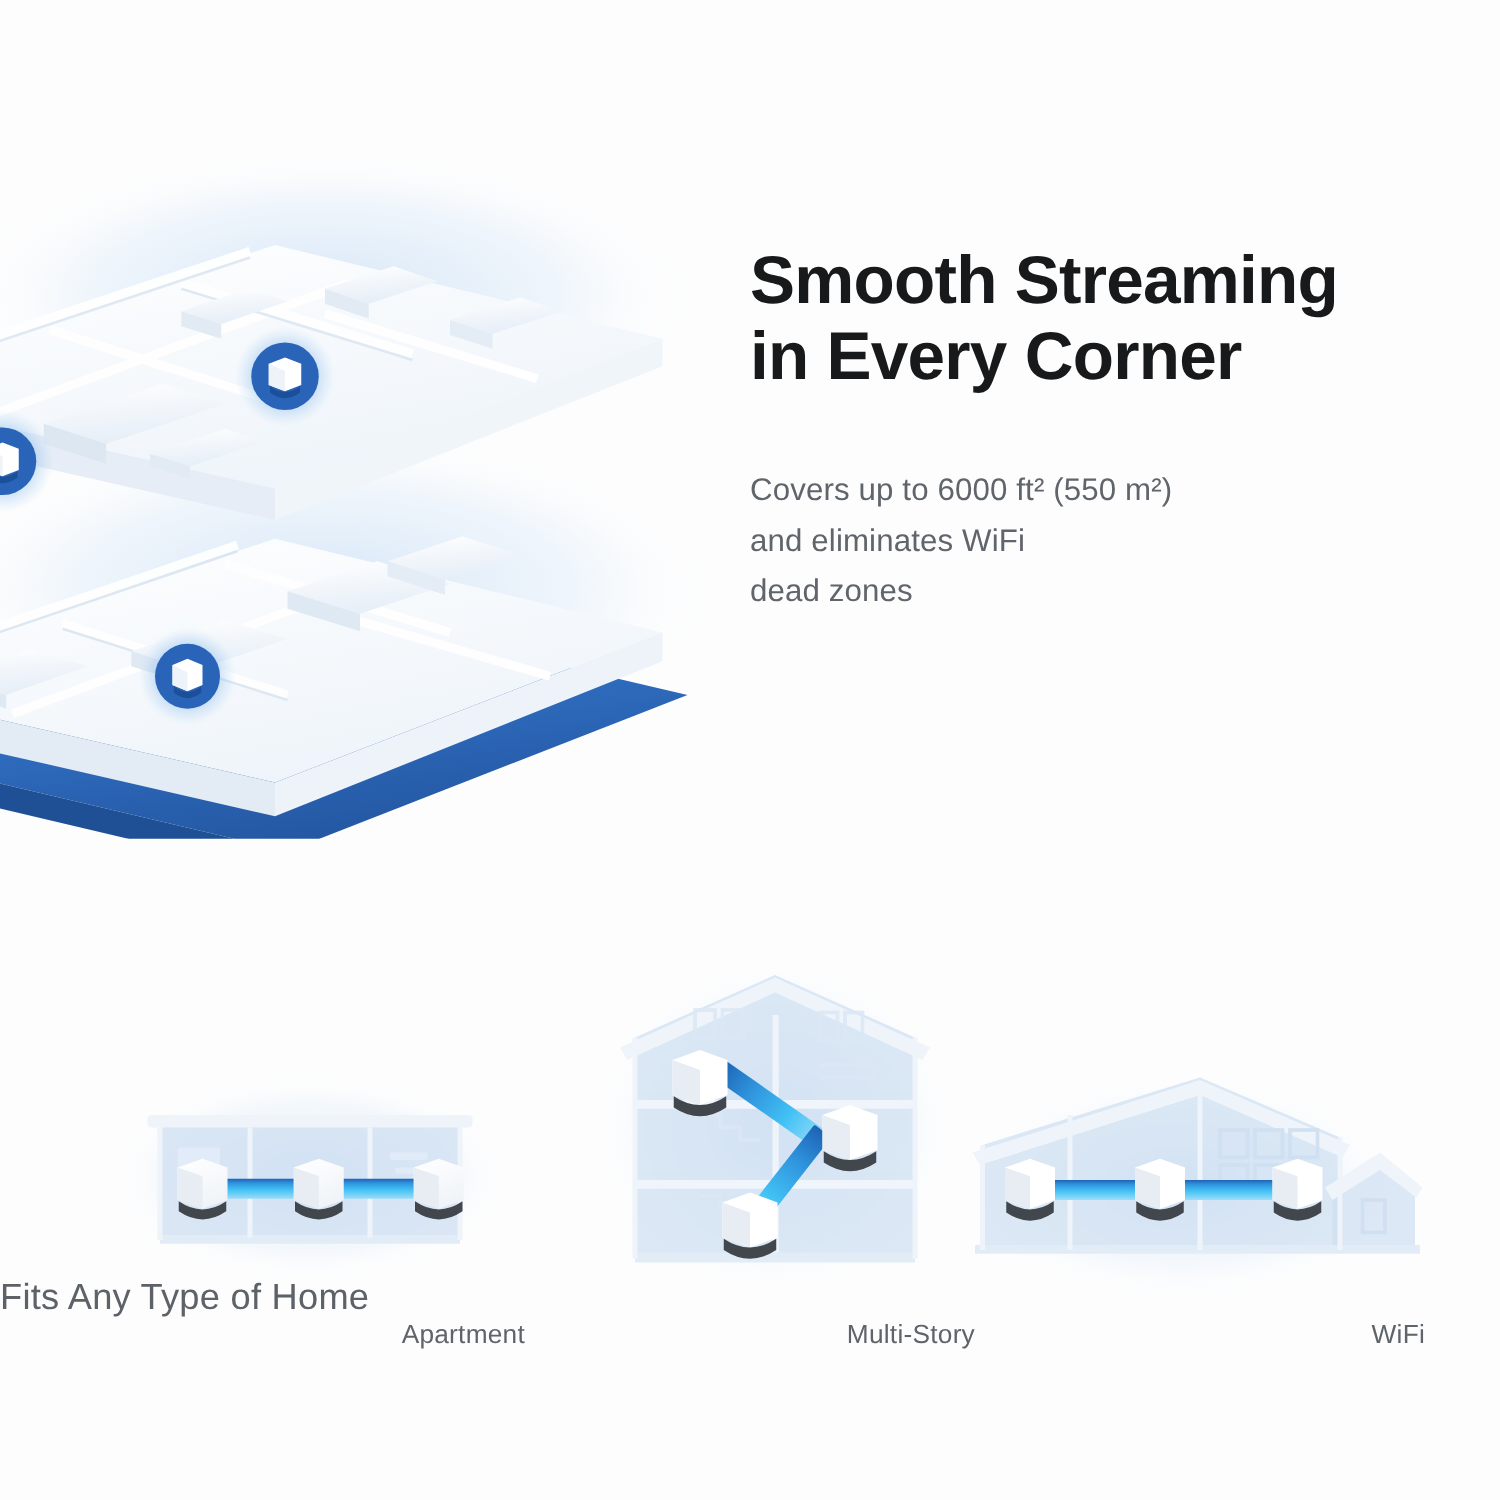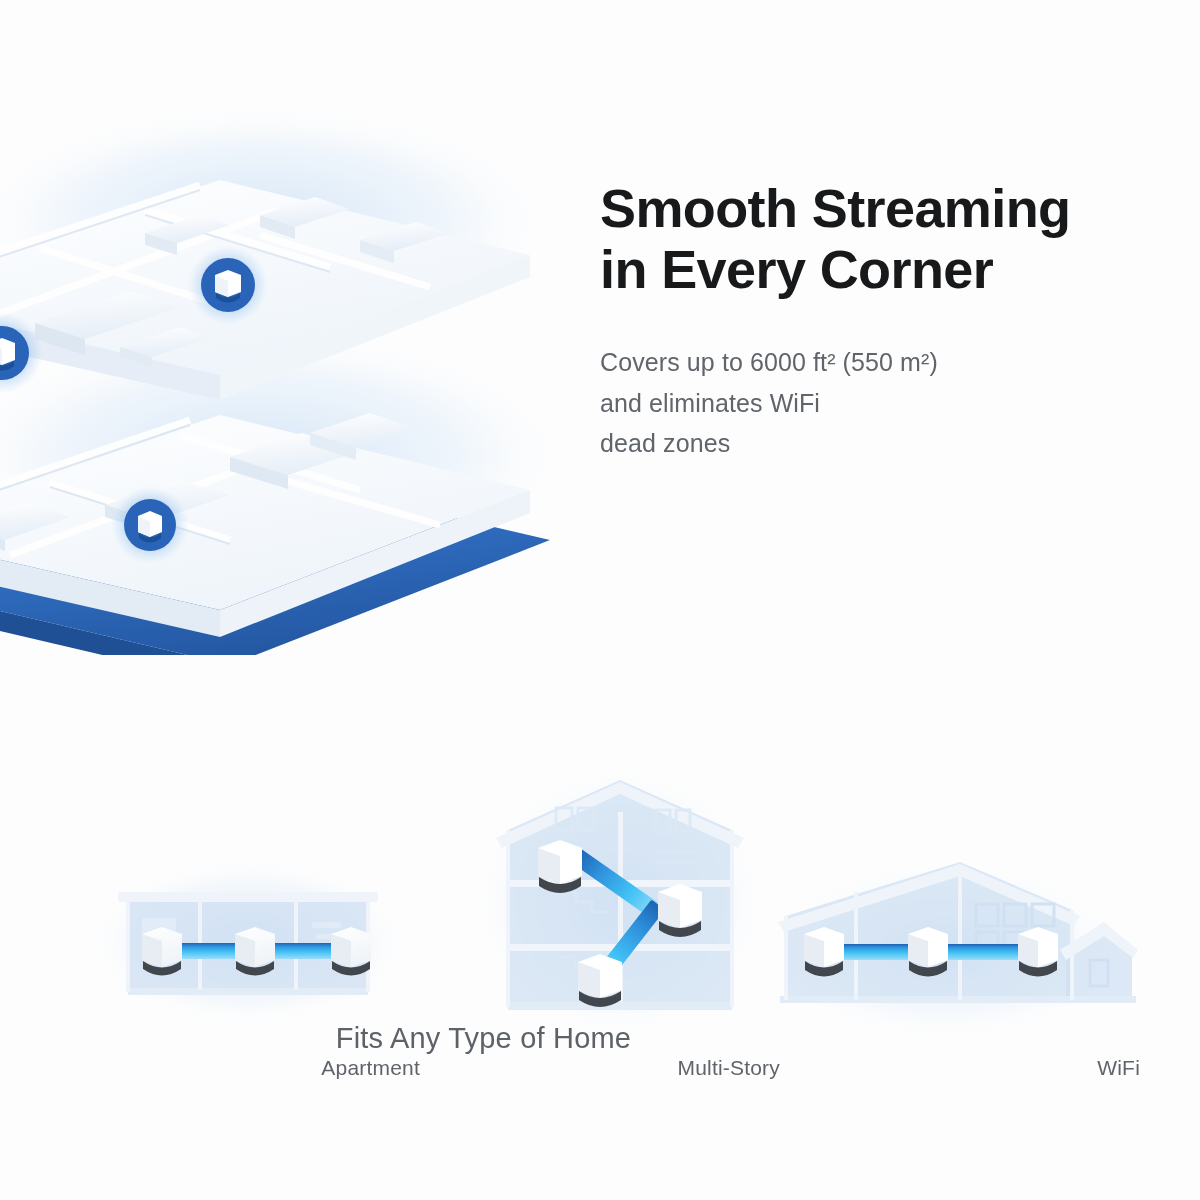--- a/index.html
+++ b/index.html
@@ -11,21 +11,21 @@
     height: 1200px;
     background: #fdfdfd;
     font-family: "Liberation Sans", sans-serif;
     overflow: hidden;
     position: relative;
   }
 
   
   #hero {
     position: absolute;
-    left: 0; top: 0;
+    left: 0; top: 16px;
     width: 1163px; height: 660px;
   }
 
   
   #floorplan-art {
     position: absolute;
     left: -70px; top: 85px;
     width: 660px; height: 570px;
   }
   #floorplan-art svg { display: block; }
@@ -39,21 +39,21 @@
   #headline {
     font-size: 54px;
     font-weight: bold;
     color: #18191b;
     line-height: 1.13;
     letter-spacing: -0.6px;
     margin: 0;
     white-space: pre-line;
   }
   #subcopy {
-    margin: 42px 0 0 0;
+    margin: 56px 0 0 0;
     font-size: 25px;
     color: #60656b;
     line-height: 1.62;
     letter-spacing: 0.1px;
     white-space: pre-line;
   }
 
   
   #home-types {
     position: absolute;
@@ -80,21 +80,20 @@
     margin-top: 14px;
     font-size: 21px;
     color: #5f646a;
     letter-spacing: 0.2px;
   }
 
   #footer-caption {
     position: absolute;
     left: 0; top: 1022px;
     width: 967px;
-    text-align: center;
     font-size: 29px;
     color: #5d6269;
     letter-spacing: 0.2px;
   }
 </style>
 </head>
 <body>
 
 <div id="hero">
 

